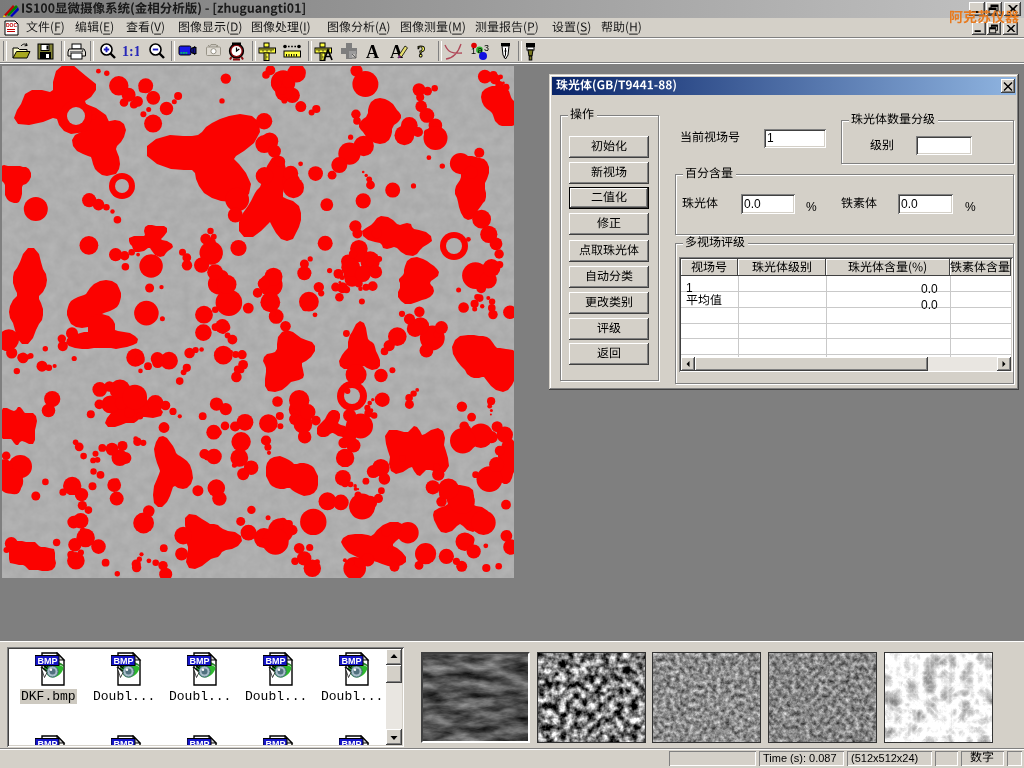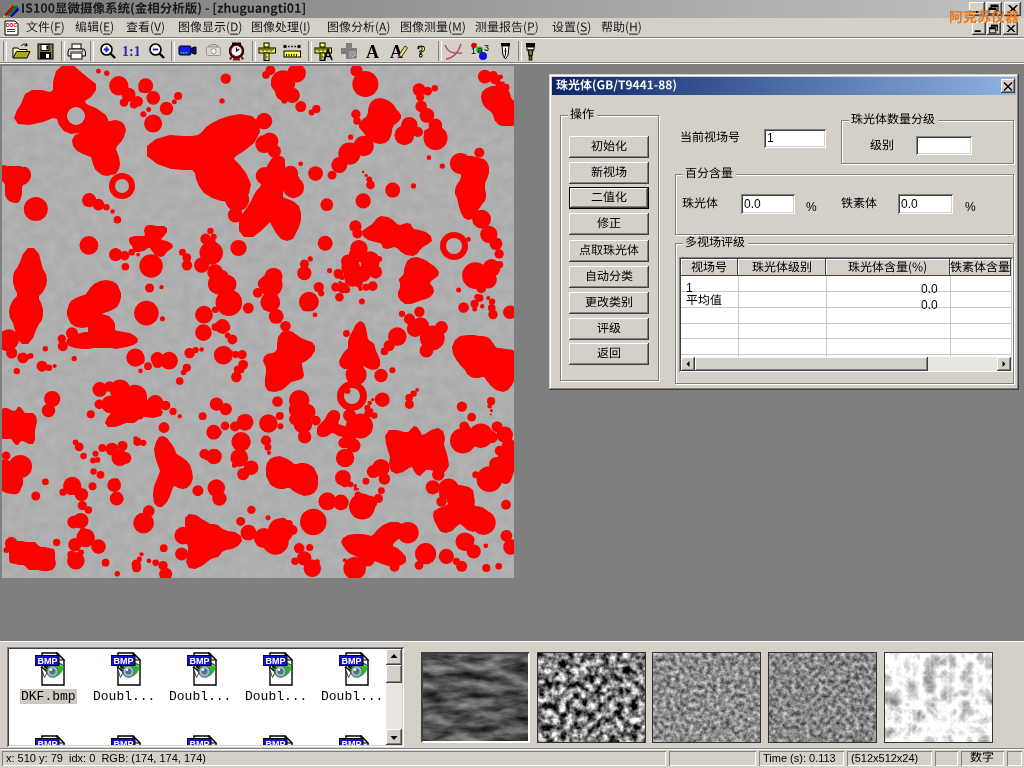--- a/index.html
+++ b/index.html
@@ -1162,26 +1162,23 @@
 <feComponentTransfer>
               <feFuncR type="linear" slope="-1.1" intercept="1.24"></feFuncR>
               <feFuncG type="linear" slope="-1.1" intercept="1.24"></feFuncG>
               <feFuncB type="linear" slope="-1.1" intercept="1.24"></feFuncB>
             </feComponentTransfer>
 </filter>
         </defs>
         <rect width="107" height="89" filter="url(#t5)"></rect>
       </svg></div>
     <div style="position:absolute;left:0;top:748px;width:1024px;height:20px;background:#d4d0c8;border-top:1px solid #808080;box-shadow:inset 0 1px 0 #fff"></div>
-    <div style="position:absolute;left:2px;top:751px;width:664px;height:15px;box-shadow:inset 1px 1px 0 #808080, inset -1px -1px 0 #fff">
-      <span style="position:absolute;left:4px;top:1px;font:11px 'Liberation Sans';color:#000;white-space:nowrap">x: 510 y: 79&nbsp; idx: 0&nbsp; RGB: (174, 174, 174)</span>
-    </div>
     <div style="position:absolute;left:669px;top:751px;width:87px;height:15px;box-shadow:inset 1px 1px 0 #808080, inset -1px -1px 0 #fff"></div>
     <div style="position:absolute;left:759px;top:751px;width:85px;height:15px;box-shadow:inset 1px 1px 0 #808080, inset -1px -1px 0 #fff">
-      <span style="position:absolute;left:4px;top:1px;font:11px 'Liberation Sans';color:#000;white-space:nowrap">Time (s): 0.113</span>
+      <span style="position:absolute;left:4px;top:1px;font:11px 'Liberation Sans';color:#000;white-space:nowrap">Time (s): 0.087</span>
     </div>
     <div style="position:absolute;left:847px;top:751px;width:85px;height:15px;box-shadow:inset 1px 1px 0 #808080, inset -1px -1px 0 #fff">
       <span style="position:absolute;left:4px;top:1px;font:11px 'Liberation Sans';color:#000;white-space:nowrap">(512x512x24)</span>
     </div>
     <div style="position:absolute;left:935px;top:751px;width:23px;height:15px;box-shadow:inset 1px 1px 0 #808080, inset -1px -1px 0 #fff"></div>
     <div style="position:absolute;left:961px;top:751px;width:43px;height:15px;box-shadow:inset 1px 1px 0 #808080, inset -1px -1px 0 #fff">
       <div style="position:absolute;left:9px;top:0px;"><svg width="25" height="15" viewBox="0 0 25 15">
           <path fill="#000" d="M5.3 0.5C5.1 0.9 4.7 1.6 4.4 2.1L5.0 2.4C5.3 2.0 5.7 1.4 6.1 0.8ZM1.1 0.8C1.4 1.3 1.7 2.0 1.8 2.4L2.5 2.1C2.4 1.7 2.1 1.0 1.7 0.5ZM4.9 7.2C4.6 7.8 4.3 8.4 3.8 8.8C3.3 8.6 2.9 8.4 2.4 8.2C2.6 7.9 2.8 7.5 3.0 7.2ZM1.3 8.5C1.9 8.7 2.6 9.0 3.2 9.3C2.4 9.9 1.5 10.3 0.5 10.5C0.6 10.7 0.8 11.0 0.9 11.2C2.0 10.9 3.0 10.4 3.9 9.7C4.3 10.0 4.7 10.2 4.9 10.4L5.5 9.8C5.2 9.6 4.9 9.4 4.5 9.2C5.1 8.5 5.6 7.7 5.9 6.6L5.4 6.4L5.3 6.4H3.3L3.6 5.8L2.8 5.7C2.7 5.9 2.6 6.2 2.5 6.4H0.8V7.2H2.1C1.8 7.7 1.6 8.1 1.3 8.5ZM3.1 0.2V2.5H0.6V3.2H2.8C2.2 4.0 1.3 4.7 0.5 5.1C0.6 5.3 0.9 5.6 1.0 5.8C1.7 5.4 2.5 4.7 3.1 4.0V5.5H3.9V3.8C4.5 4.3 5.2 4.8 5.5 5.1L6.0 4.5C5.7 4.2 4.7 3.6 4.1 3.2H6.4V2.5H3.9V0.2ZM7.5 0.3C7.2 2.4 6.7 4.5 5.8 5.7C6.0 5.8 6.3 6.1 6.5 6.3C6.8 5.8 7.0 5.3 7.3 4.7C7.5 5.9 7.9 7.0 8.3 7.9C7.7 9.1 6.7 9.9 5.4 10.6C5.6 10.8 5.8 11.1 5.9 11.3C7.1 10.7 8.1 9.8 8.8 8.8C9.4 9.8 10.1 10.6 11.1 11.2C11.2 10.9 11.5 10.6 11.7 10.5C10.7 9.9 9.9 9.0 9.3 7.9C9.9 6.7 10.3 5.2 10.6 3.4H11.4V2.6H8.0C8.1 1.9 8.3 1.2 8.4 0.5ZM9.7 3.4C9.5 4.8 9.2 6.0 8.8 7.0C8.3 5.9 8.0 4.7 7.8 3.4Z M17.5 6.0V6.7H12.8V7.6H17.5V10.2C17.5 10.3 17.5 10.4 17.2 10.4C17.0 10.4 16.2 10.4 15.4 10.4C15.6 10.6 15.8 11.0 15.8 11.3C16.8 11.3 17.5 11.3 17.9 11.1C18.3 11.0 18.5 10.7 18.5 10.2V7.6H23.2V6.7H18.5V6.3C19.5 5.7 20.6 4.9 21.3 4.1L20.7 3.7L20.5 3.7H14.8V4.6H19.6C19.0 5.1 18.2 5.6 17.5 6.0ZM17.1 0.4C17.3 0.7 17.5 1.1 17.7 1.5H13.0V4.0H13.8V2.4H22.1V4.0H23.0V1.5H18.8C18.6 1.1 18.3 0.6 18.0 0.2Z"></path>
         </svg></div>
     </div>

